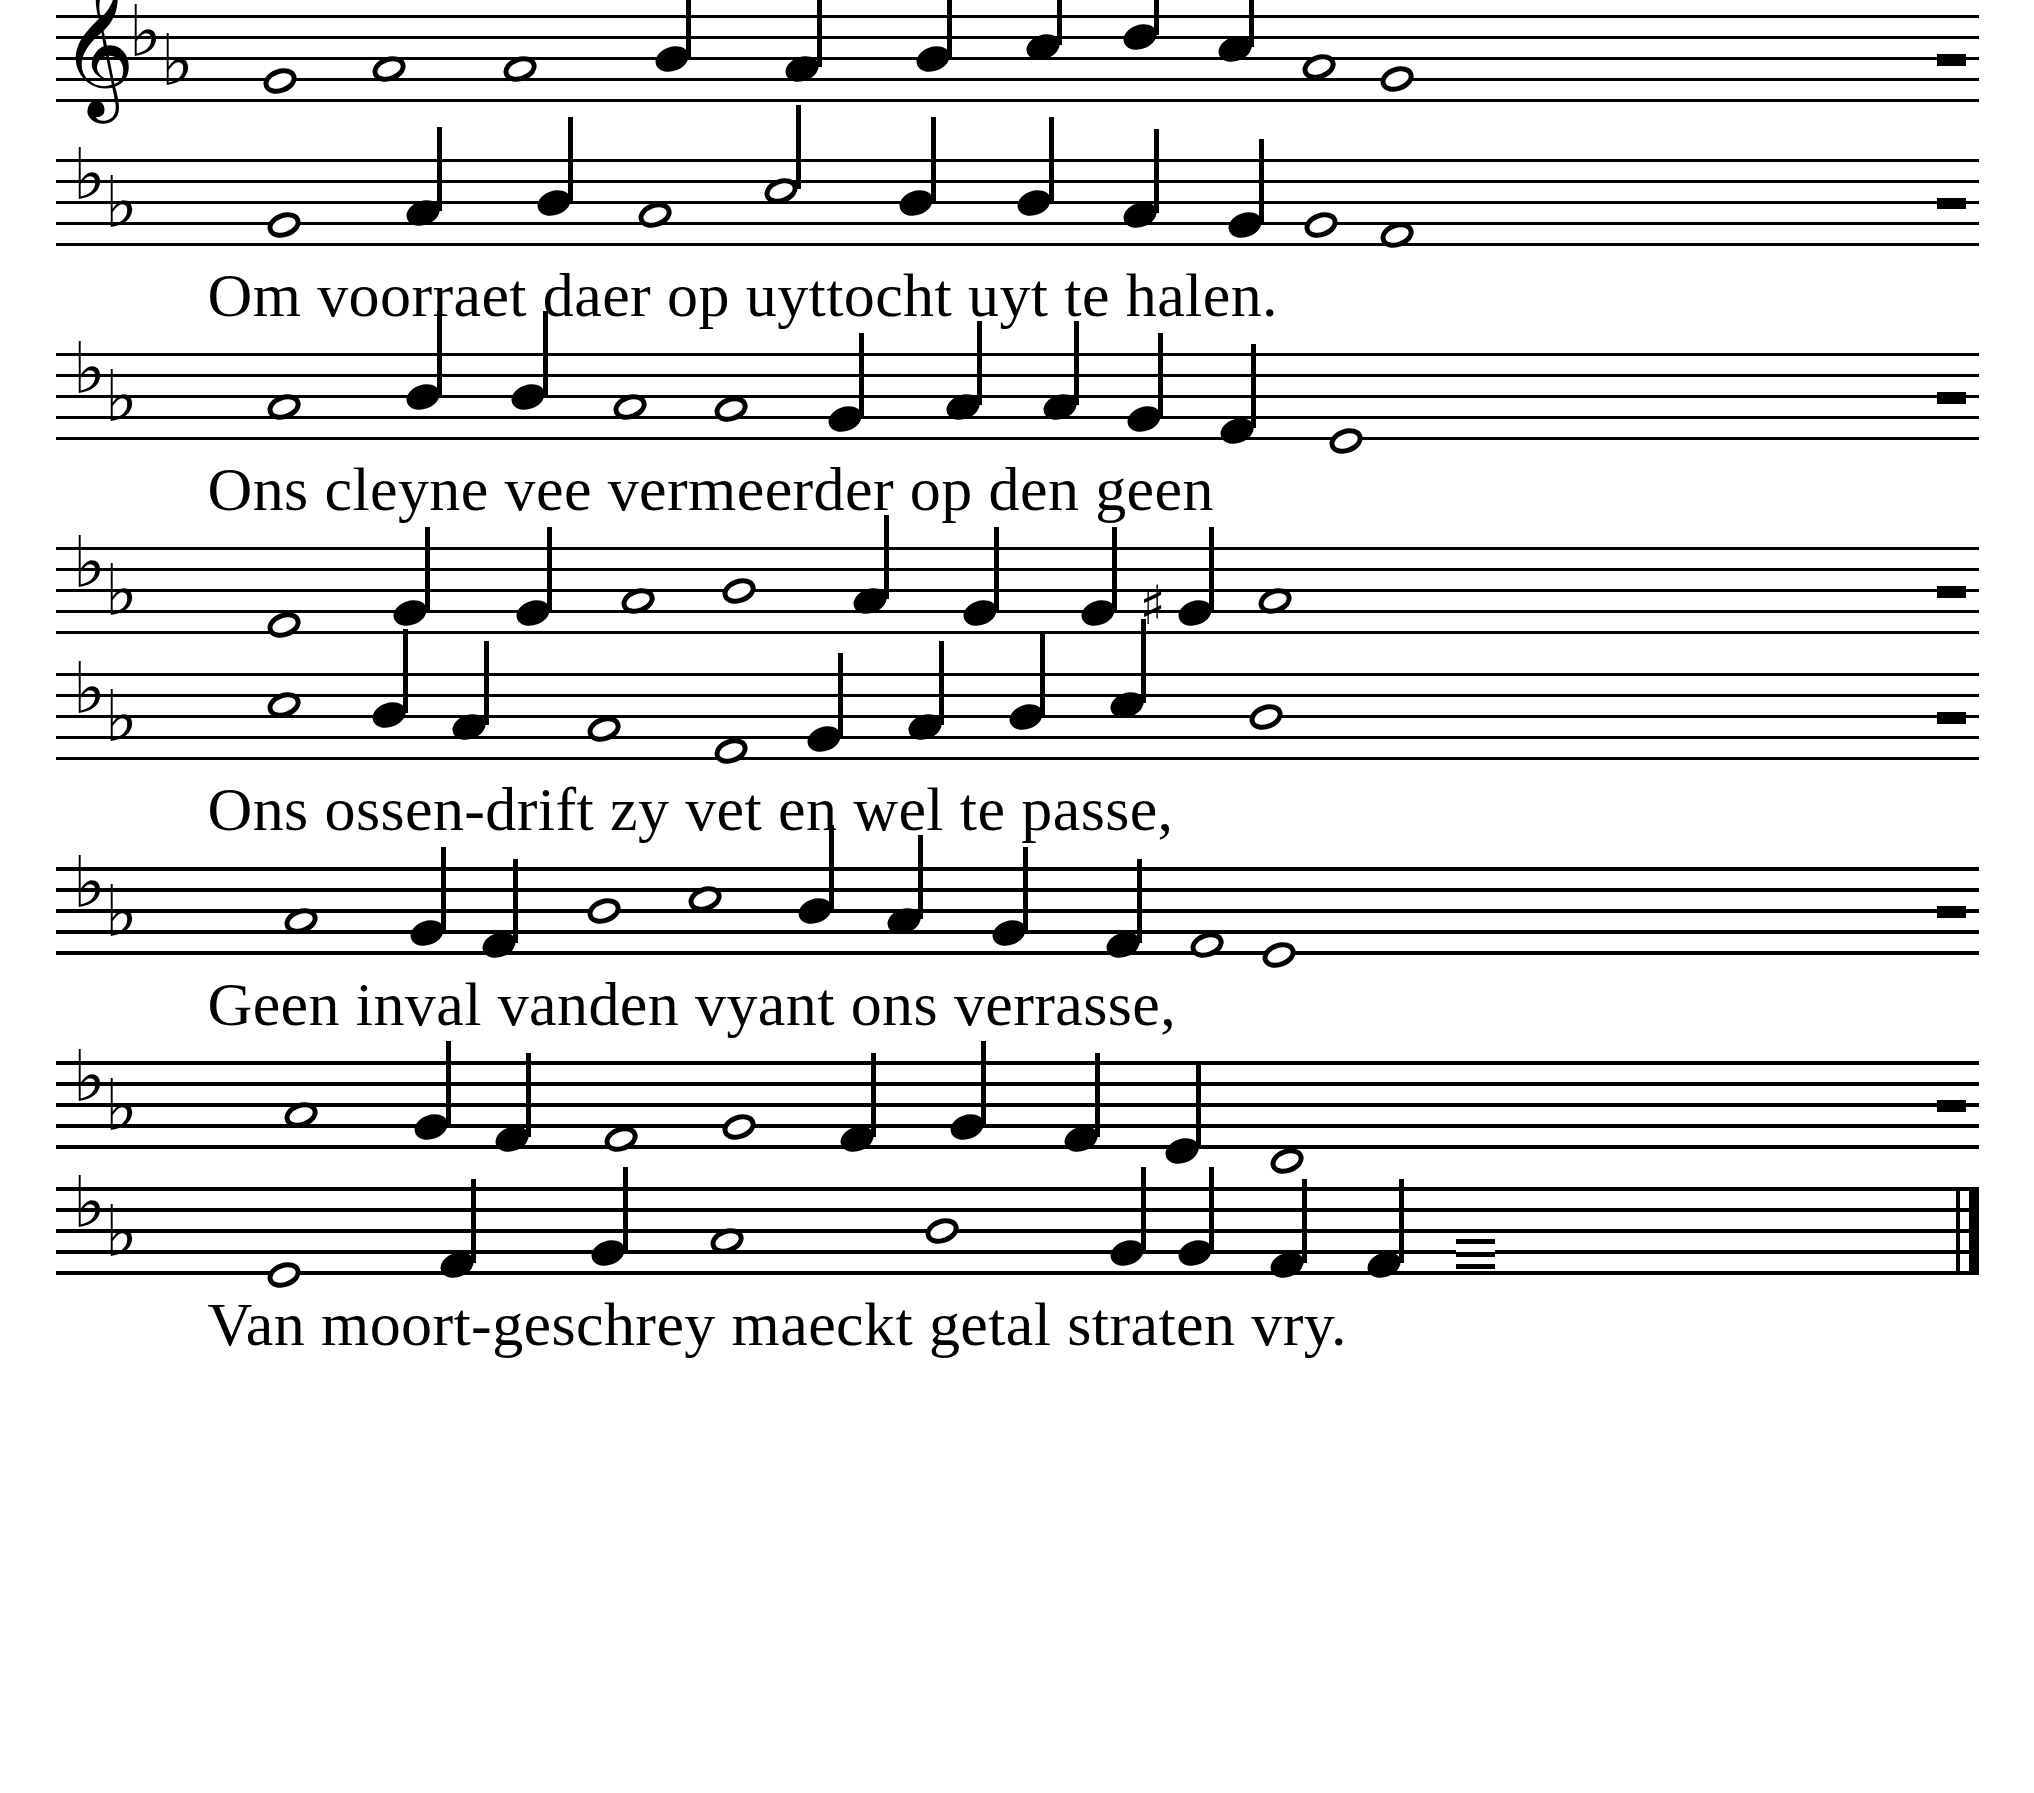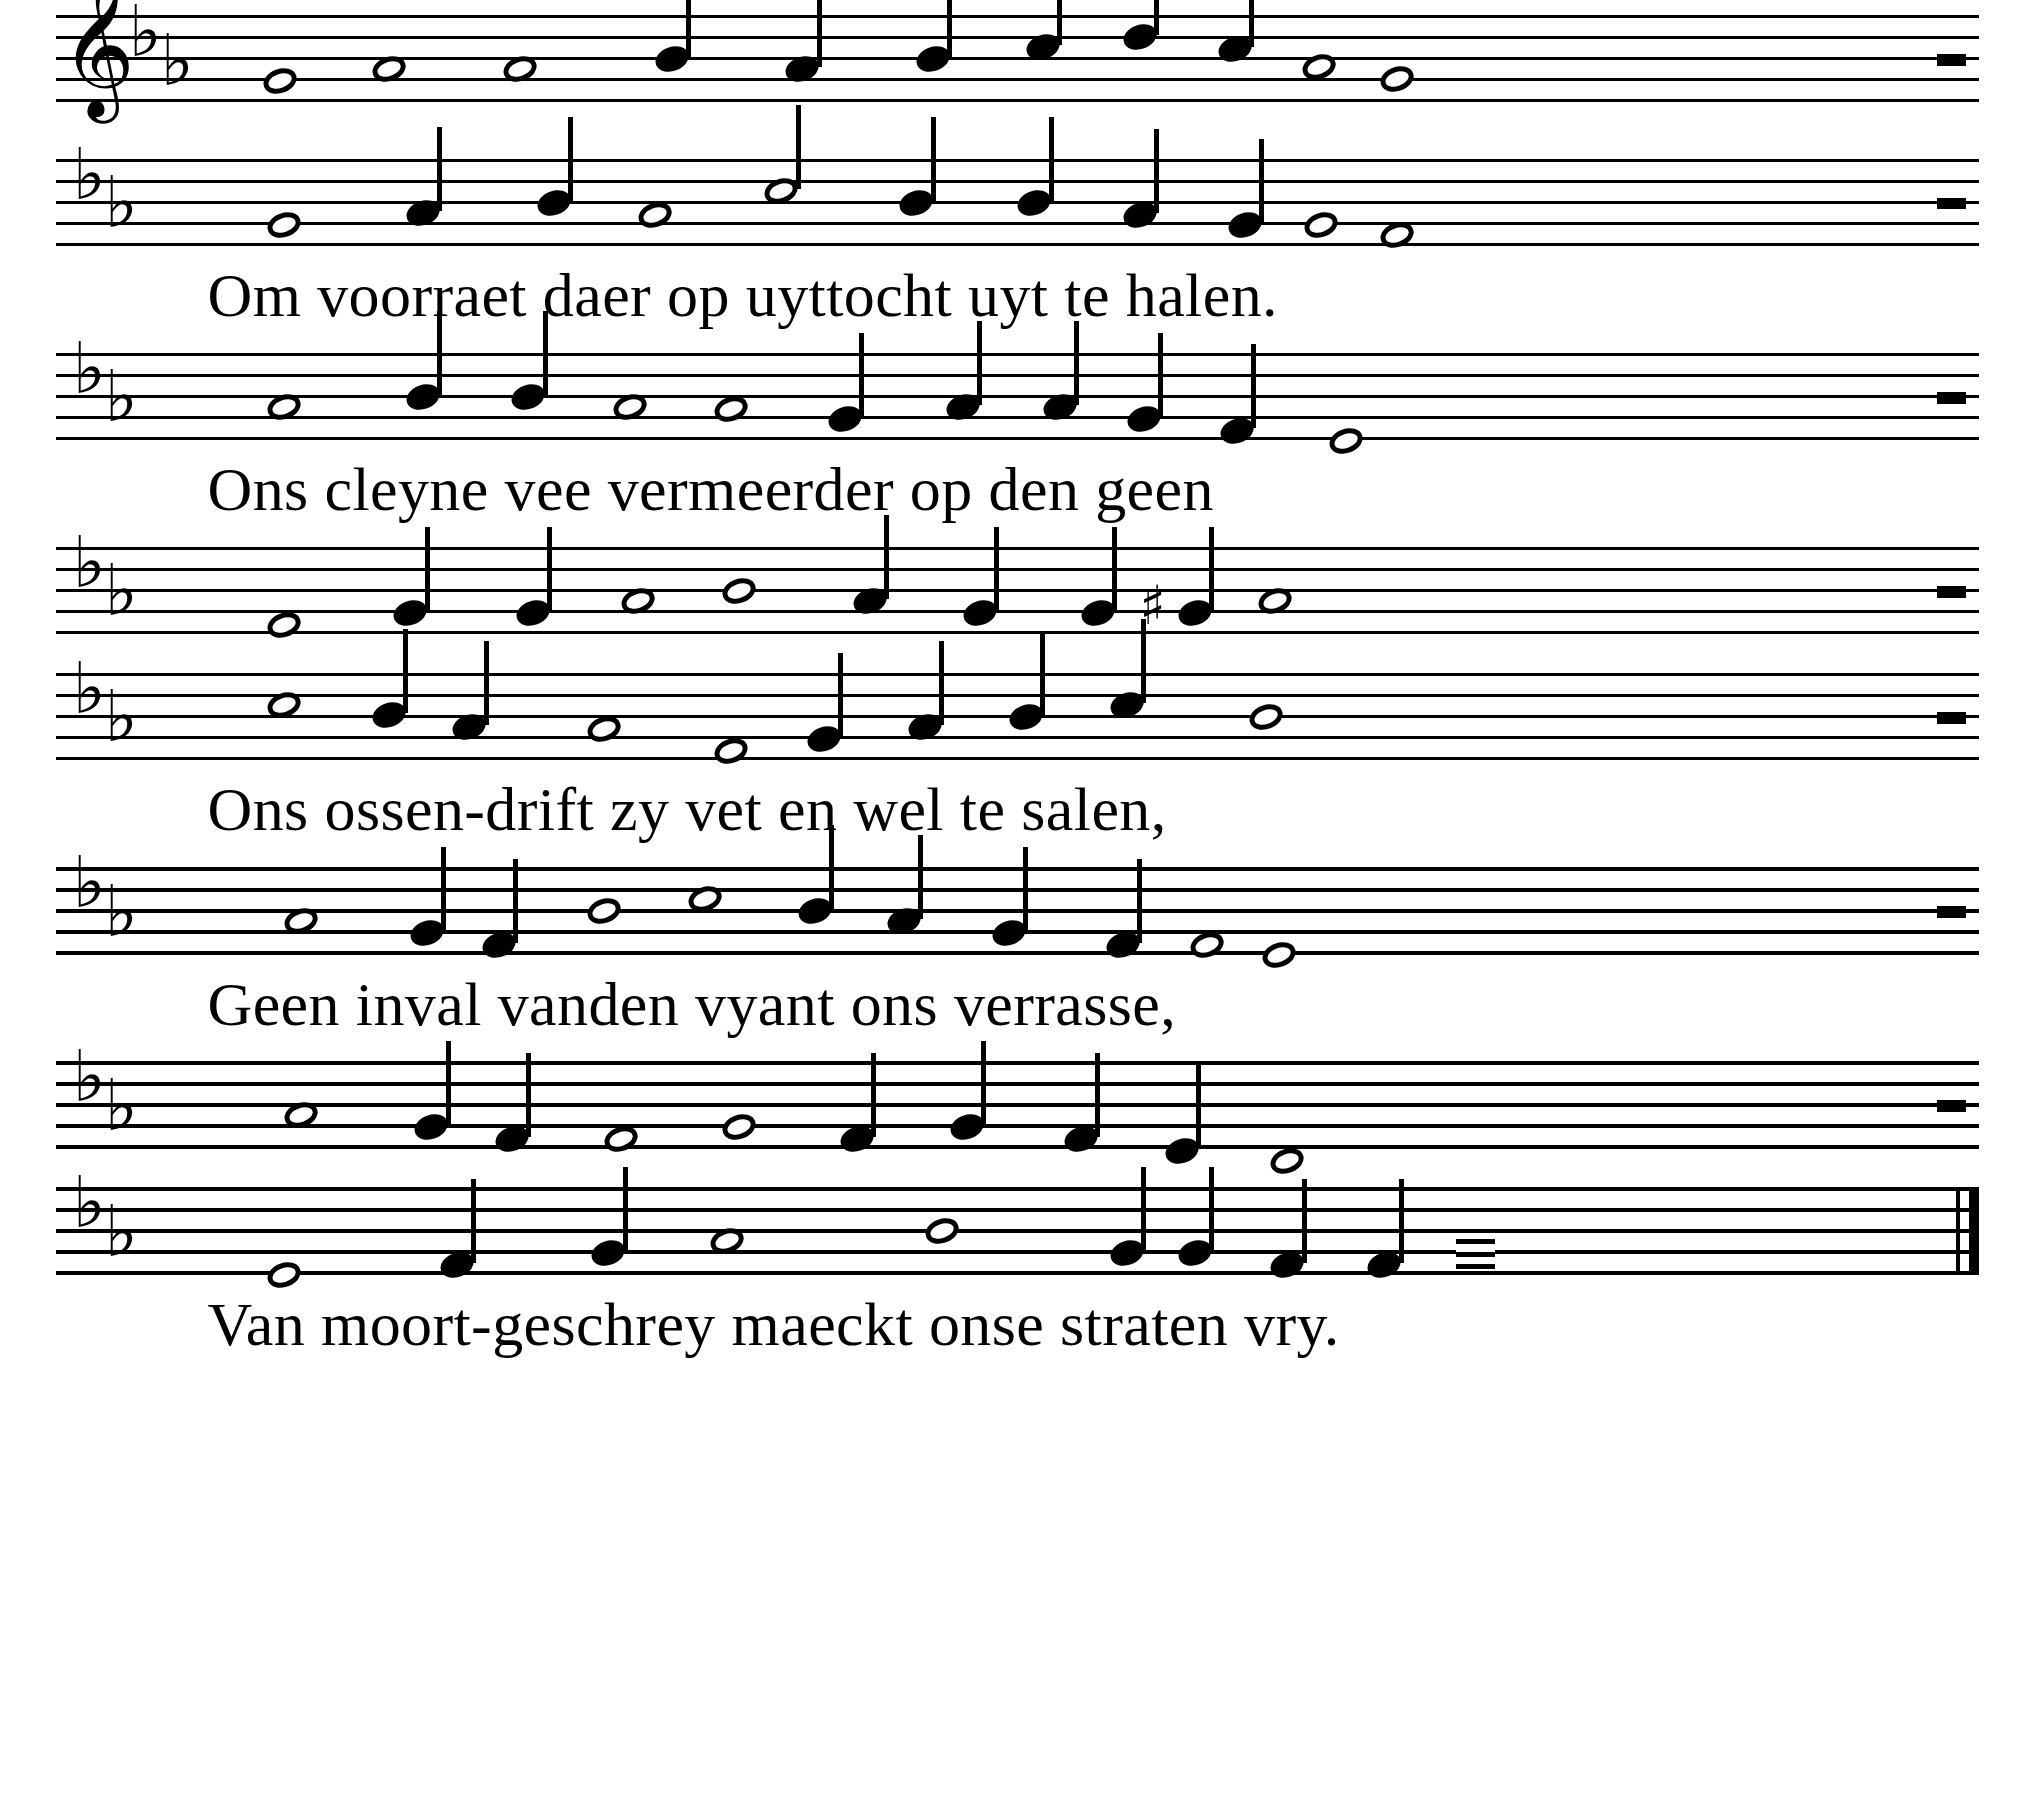--- a/index.html
+++ b/index.html
@@ -299,21 +299,21 @@
       <div class="stem" style="left:883px; top:-32px; height:84px;"></div>
       <div class="note filled" style="left:953px; top:32px;"></div>
       <div class="stem" style="left:984px; top:-42px; height:84px;"></div>
       <div class="note filled" style="left:1054px; top:20px;"></div>
       <div class="stem" style="left:1085px; top:-54px; height:84px;"></div>
       <div class="note open" style="left:1193px; top:32px;"></div>
 
       <div class="rest" style="left:1881px; top:39px;"></div>
     </div>
   </div>
-  <div class="lyric">Ons ossen-drift zy vet en wel te salen,</div>
+  <div class="lyric">Ons ossen-drift zy vet en wel te passe,</div>
 
   <div class="system" style="height:126px;">
     <div class="staff">
       <div class="line l0"></div>
       <div class="line l1"></div>
       <div class="line l2"></div>
       <div class="line l3"></div>
       <div class="line l4"></div>
 
       <div class="keysig" style="left:17px; top:-20px;">♭</div>
@@ -400,16 +400,16 @@
       <div class="stem" style="left:1246px; top:-8.4px; height:84px;"></div>
       <div class="note filled" style="left:1311px; top:66px;"></div>
       <div class="stem" style="left:1343px; top:-8.4px; height:84px;"></div>
 
       <div class="final-note" style="left:1400px; top:52px;"></div>
 
       <div class="barline-end" style="right:18.6px;"></div>
       <div class="barline-end thick" style="right:0px;"></div>
     </div>
   </div>
-  <div class="lyric">Van moort-geschrey maeckt onse straten vry.</div>
+  <div class="lyric">Van moort-geschrey maeckt getal straten vry.</div>
 
 </div>
 
 
 </body></html>

